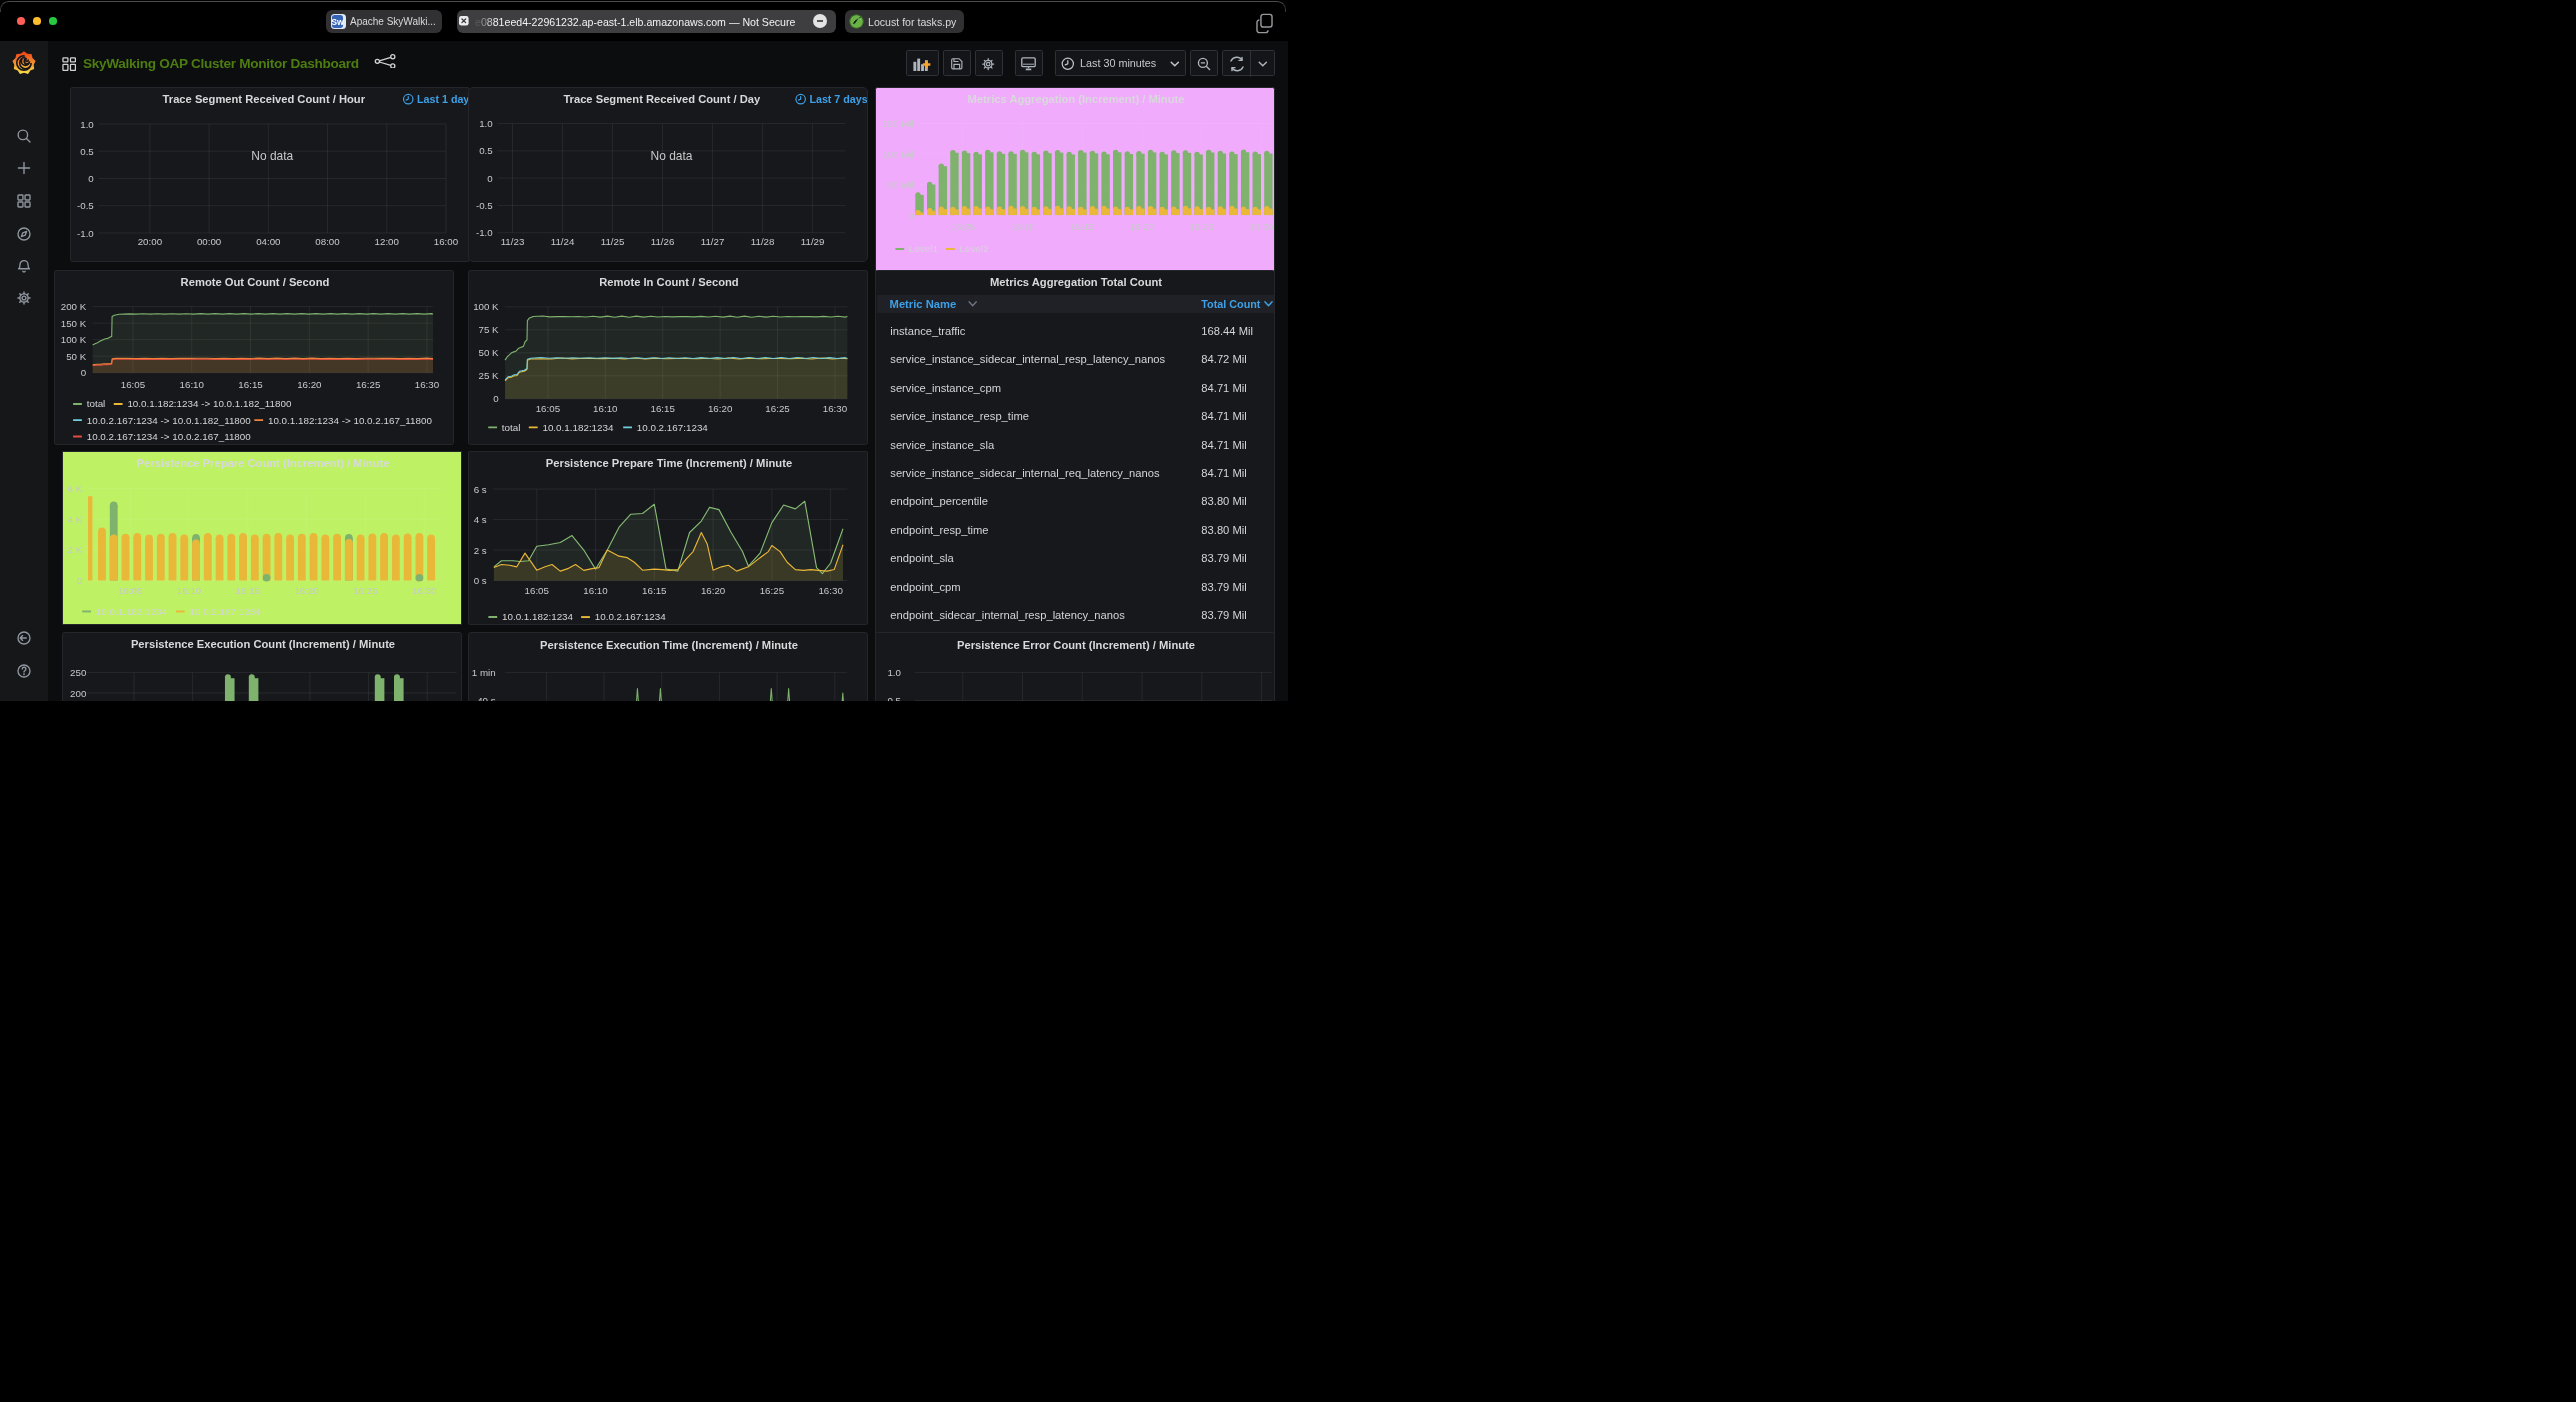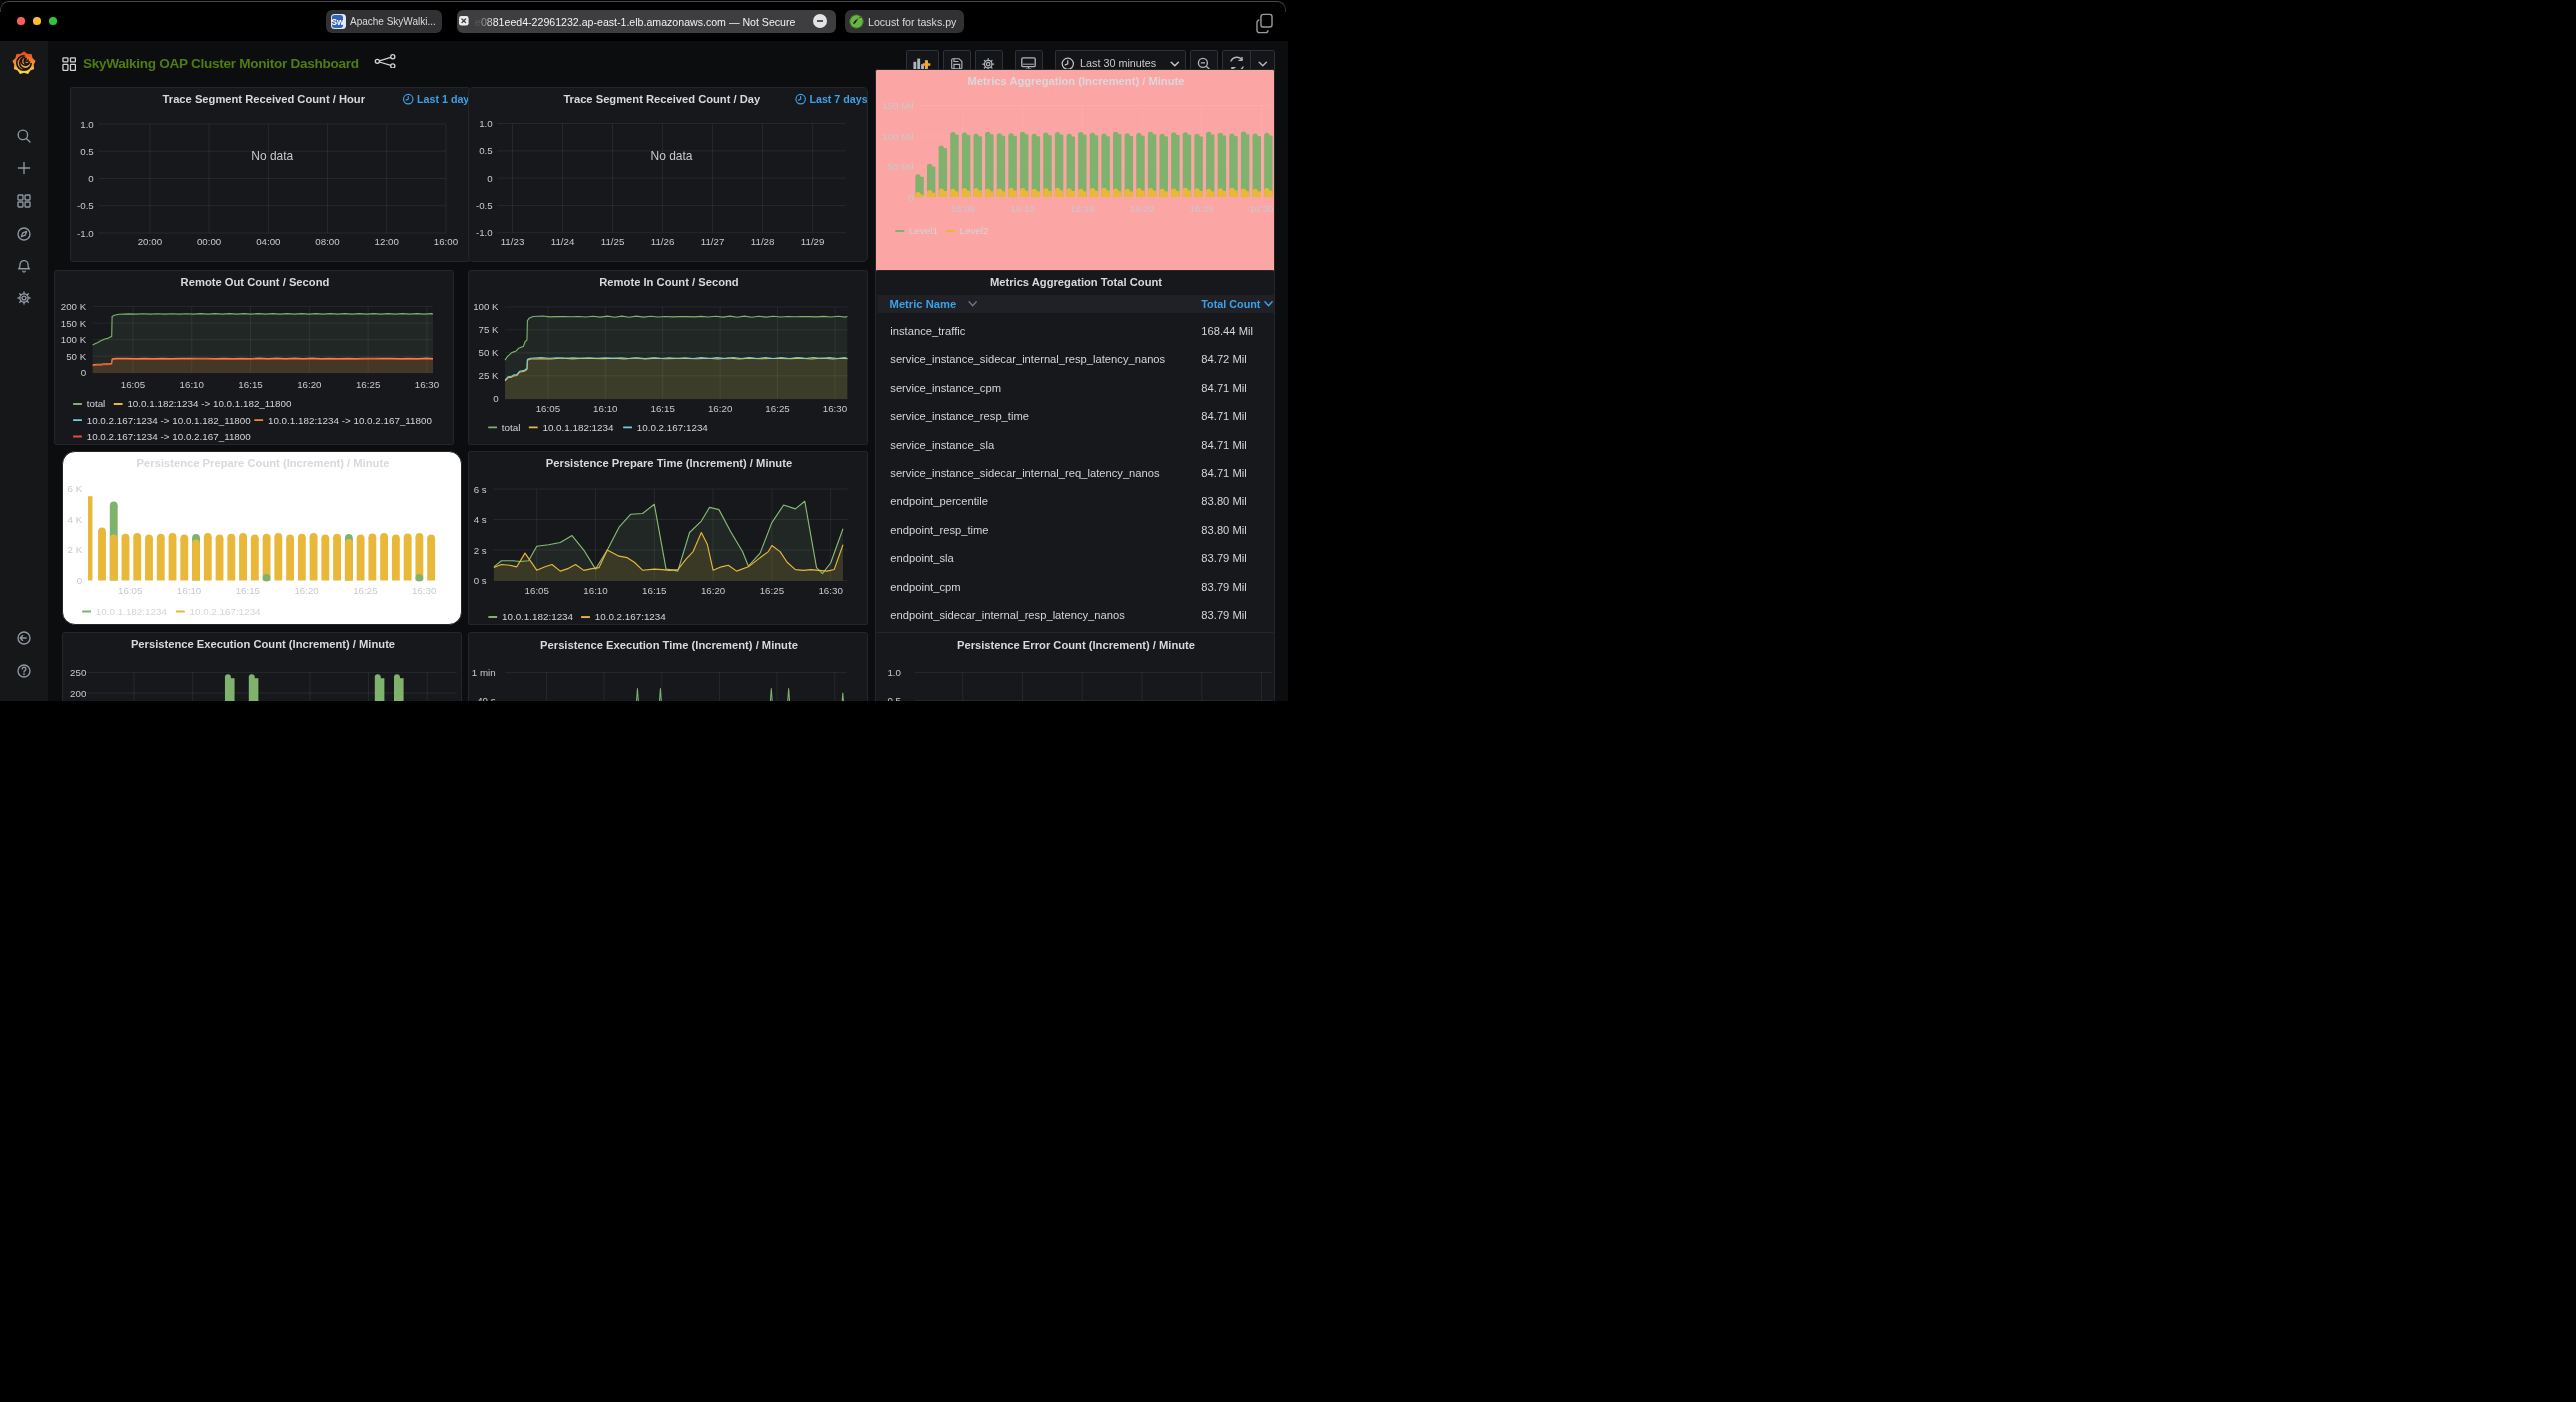--- a/index.html
+++ b/index.html
@@ -218,21 +218,21 @@
       <text x="241.70" y="196.50" font-size="12.2" fill="#c8c9cb" text-anchor="middle" font-weight="400" font-family="Liberation Sans, sans-serif">11/26</text>
       <line x1="304.30" y1="44.50" x2="304.30" y2="181.10" stroke="rgba(255,255,255,0.09)" stroke-width="1" opacity="1"></line>
       <text x="304.30" y="196.50" font-size="12.2" fill="#c8c9cb" text-anchor="middle" font-weight="400" font-family="Liberation Sans, sans-serif">11/27</text>
       <line x1="366.90" y1="44.50" x2="366.90" y2="181.10" stroke="rgba(255,255,255,0.09)" stroke-width="1" opacity="1"></line>
       <text x="366.90" y="196.50" font-size="12.2" fill="#c8c9cb" text-anchor="middle" font-weight="400" font-family="Liberation Sans, sans-serif">11/28</text>
       <line x1="429.50" y1="44.50" x2="429.50" y2="181.10" stroke="rgba(255,255,255,0.09)" stroke-width="1" opacity="1"></line>
       <text x="429.50" y="196.50" font-size="12.2" fill="#c8c9cb" text-anchor="middle" font-weight="400" font-family="Liberation Sans, sans-serif">11/29</text>
       <text x="252.93" y="90.50" font-size="15" fill="#c8c9ca" text-anchor="middle" font-weight="400" font-family="Liberation Sans, sans-serif">No data</text>
     </svg>
   </div>
-<div style="position:absolute;left:875px;top:69px;width:400px;height:219px;background:#fca5a5;border:0.8px solid #25262b;border-radius:2.4px;overflow:hidden">
+<div style="position:absolute;left:875px;top:87px;width:400px;height:219px;background:#f0abfc;border:0.8px solid #25262b;border-radius:2.4px;overflow:hidden">
     <svg width="400" height="175" viewBox="0 0 499.5 219" style="position:absolute;left:0;top:0;overflow:hidden">
       <text x="249.75" y="19.00" font-size="14" fill="#d8d9da" text-anchor="middle" font-weight="700" font-family="Liberation Sans, sans-serif">Metrics Aggregation (Increment) / Minute</text>
       <line x1="54.50" y1="44.40" x2="494.50" y2="44.40" stroke="rgba(255,255,255,0.09)" stroke-width="1" opacity="1"></line>
       <text x="46.50" y="48.90" font-size="12.2" fill="#c8c9cb" text-anchor="end" font-weight="400" font-family="Liberation Sans, sans-serif">150 Mil</text>
       <line x1="54.50" y1="82.60" x2="494.50" y2="82.60" stroke="rgba(255,255,255,0.09)" stroke-width="1" opacity="1"></line>
       <text x="46.50" y="87.10" font-size="12.2" fill="#c8c9cb" text-anchor="end" font-weight="400" font-family="Liberation Sans, sans-serif">100 Mil</text>
       <line x1="54.50" y1="120.80" x2="494.50" y2="120.80" stroke="rgba(255,255,255,0.09)" stroke-width="1" opacity="1"></line>
       <text x="46.50" y="125.30" font-size="12.2" fill="#c8c9cb" text-anchor="end" font-weight="400" font-family="Liberation Sans, sans-serif">50 Mil</text>
       <line x1="54.50" y1="159.00" x2="494.50" y2="159.00" stroke="rgba(255,255,255,0.09)" stroke-width="1" opacity="1"></line>
       <text x="46.50" y="163.50" font-size="12.2" fill="#c8c9cb" text-anchor="end" font-weight="400" font-family="Liberation Sans, sans-serif">0</text>
@@ -483,21 +483,21 @@
       <text x="17.50" y="328.60" font-size="14" fill="#d4d5d8" text-anchor="start" font-weight="400" font-family="Liberation Sans, sans-serif">endpoint_resp_time</text>
       <text x="406.50" y="328.60" font-size="14" fill="#d4d5d8" text-anchor="start" font-weight="400" font-family="Liberation Sans, sans-serif">83.80 Mil</text>
       <text x="17.50" y="364.10" font-size="14" fill="#d4d5d8" text-anchor="start" font-weight="400" font-family="Liberation Sans, sans-serif">endpoint_sla</text>
       <text x="406.50" y="364.10" font-size="14" fill="#d4d5d8" text-anchor="start" font-weight="400" font-family="Liberation Sans, sans-serif">83.79 Mil</text>
       <text x="17.50" y="399.60" font-size="14" fill="#d4d5d8" text-anchor="start" font-weight="400" font-family="Liberation Sans, sans-serif">endpoint_cpm</text>
       <text x="406.50" y="399.60" font-size="14" fill="#d4d5d8" text-anchor="start" font-weight="400" font-family="Liberation Sans, sans-serif">83.79 Mil</text>
       <text x="17.50" y="435.10" font-size="14" fill="#d4d5d8" text-anchor="start" font-weight="400" font-family="Liberation Sans, sans-serif">endpoint_sidecar_internal_resp_latency_nanos</text>
       <text x="406.50" y="435.10" font-size="14" fill="#d4d5d8" text-anchor="start" font-weight="400" font-family="Liberation Sans, sans-serif">83.79 Mil</text>
     </svg>
   </div>
-<div style="position:absolute;left:62px;top:451px;width:400px;height:174px;background:#ffffff;border:0.8px solid #25262b;border-radius:13px;overflow:hidden">
+<div style="position:absolute;left:62px;top:451px;width:400px;height:174px;background:#bef264;border:0.8px solid #25262b;border-radius:0;overflow:hidden">
     <svg width="400" height="174" viewBox="0 0 499.5 217" style="position:absolute;left:0;top:0;overflow:hidden">
       <text x="249.75" y="19.00" font-size="14" fill="#d8d9da" text-anchor="middle" font-weight="700" font-family="Liberation Sans, sans-serif">Persistence Prepare Count (Increment) / Minute</text>
       <line x1="32.00" y1="45.50" x2="470.00" y2="45.50" stroke="rgba(255,255,255,0.09)" stroke-width="1" opacity="1"></line>
       <text x="24.00" y="50.00" font-size="12.2" fill="#c8c9cb" text-anchor="end" font-weight="400" font-family="Liberation Sans, sans-serif">6 K</text>
       <line x1="32.00" y1="83.77" x2="470.00" y2="83.77" stroke="rgba(255,255,255,0.09)" stroke-width="1" opacity="1"></line>
       <text x="24.00" y="88.27" font-size="12.2" fill="#c8c9cb" text-anchor="end" font-weight="400" font-family="Liberation Sans, sans-serif">4 K</text>
       <line x1="32.00" y1="122.04" x2="470.00" y2="122.04" stroke="rgba(255,255,255,0.09)" stroke-width="1" opacity="1"></line>
       <text x="24.00" y="126.54" font-size="12.2" fill="#c8c9cb" text-anchor="end" font-weight="400" font-family="Liberation Sans, sans-serif">2 K</text>
       <line x1="32.00" y1="160.31" x2="470.00" y2="160.31" stroke="rgba(255,255,255,0.09)" stroke-width="1" opacity="1"></line>
       <text x="24.00" y="164.81" font-size="12.2" fill="#c8c9cb" text-anchor="end" font-weight="400" font-family="Liberation Sans, sans-serif">0</text>

